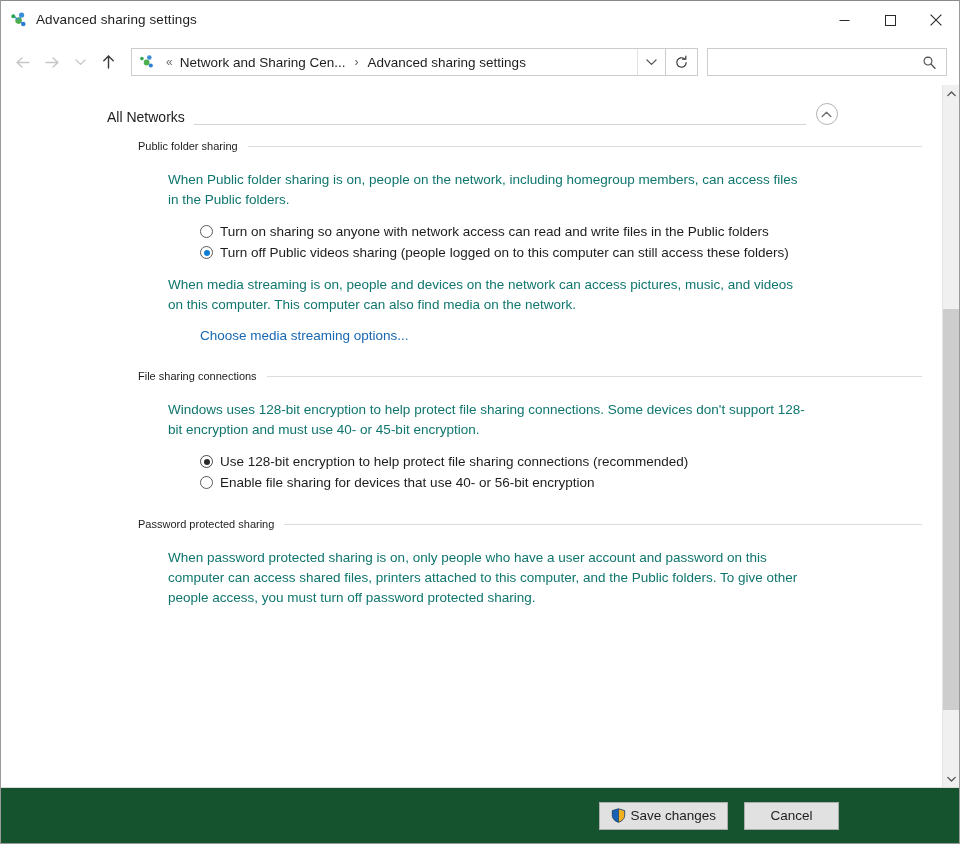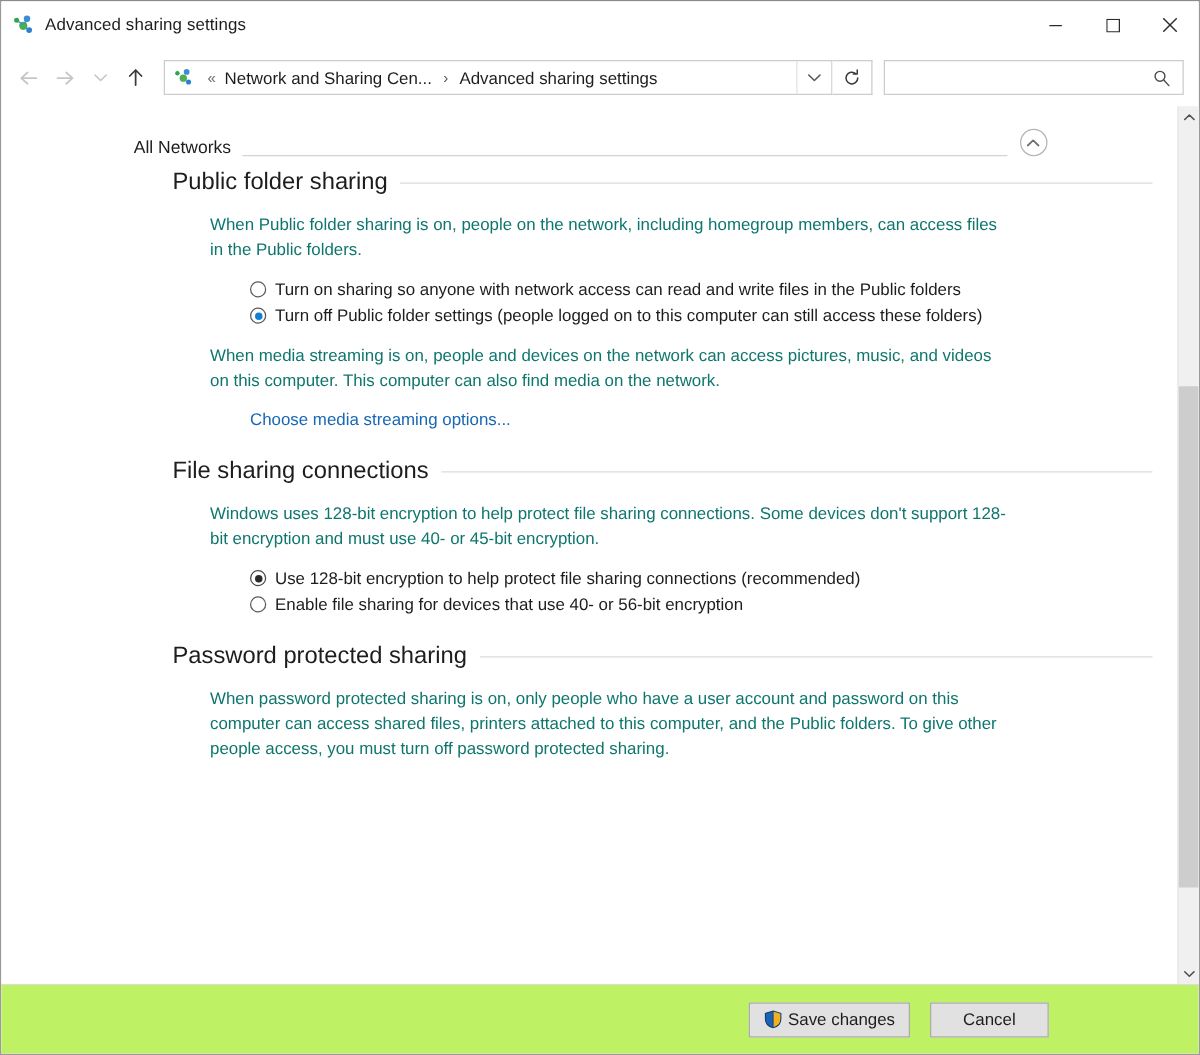--- a/index.html
+++ b/index.html
@@ -248,21 +248,21 @@
   
   .sub-head {
     display: flex;
     align-items: center;
     padding-left: 137px;
     padding-right: 20px;
     height: 22px;
     margin-top: 10px;
   }
   .sub-head .sh-label {
-    font-size: 19px;
+    font-size: 11px;
     color: #1d1d1d;
     white-space: nowrap;
     padding-right: 10px;
   }
   .sub-head .sh-rule {
     height: 1px;
     background: #dcdcdc;
     flex: 1;
   }
   .sub-head.wide .sh-rule { max-width: 700px; }
@@ -373,21 +373,21 @@
     right: 0;
     top: 31%;
     height: 60%;
     background: #cdcdcd;
   }
 
   
   .footer {
     height: 56px;
     min-height: 56px;
-    background: #bef264;
+    background: #14532d;
     border-top: 1px solid #dcdcdc;
     display: flex;
     align-items: center;
     justify-content: flex-end;
     padding-right: 120px;
   }
 
   .btn {
     height: 28px;
     min-width: 95px;
@@ -529,21 +529,21 @@
         </div>
         <div class="sub-body">
           <div class="desc">When Public folder sharing is on, people on the network, including homegroup members, can access files in the Public folders.</div>
           <div class="radio-list">
             <div class="radio-row">
               <span class="radio"></span>
               <span class="radio-label">Turn on sharing so anyone with network access can read and write files in the Public folders</span>
             </div>
             <div class="radio-row">
               <span class="radio checked"></span>
-              <span class="radio-label">Turn off Public folder settings (people logged on to this computer can still access these folders)</span>
+              <span class="radio-label">Turn off Public videos sharing (people logged on to this computer can still access these folders)</span>
             </div>
           </div>
         </div>
 
         <div class="sub-body">
           <div class="desc">When media streaming is on, people and devices on the network can access pictures, music, and videos on this computer. This computer can also find media on the network.</div>
           <div style="padding-left:32px;">
             <span class="link">Choose media streaming options...</span>
           </div>
         </div>

